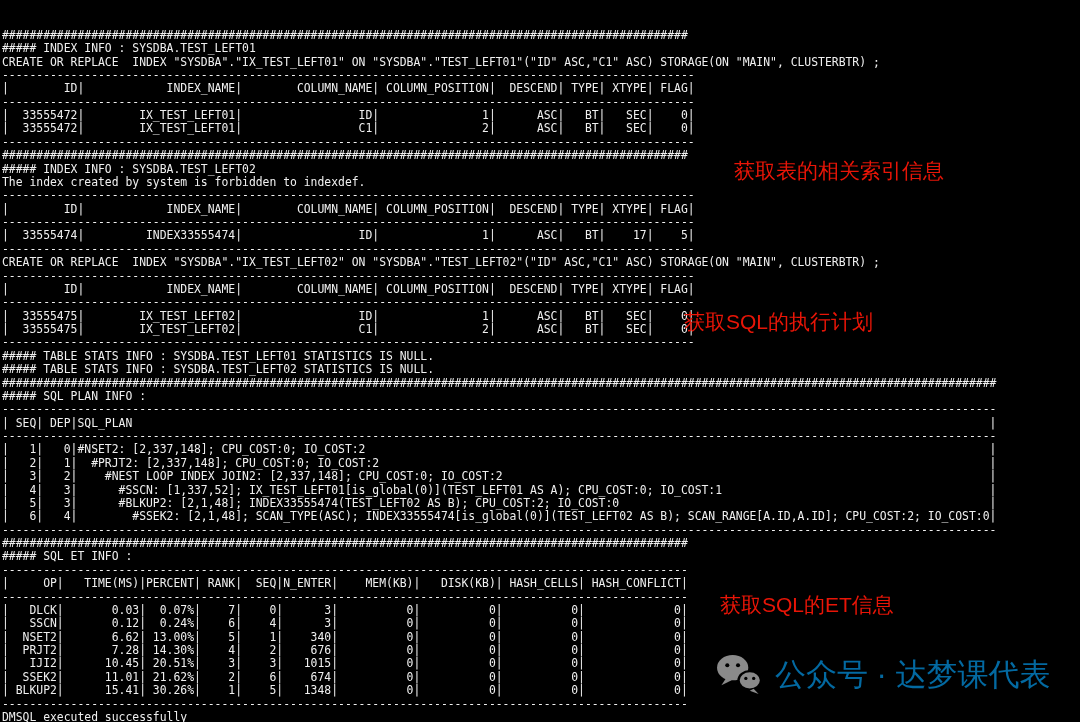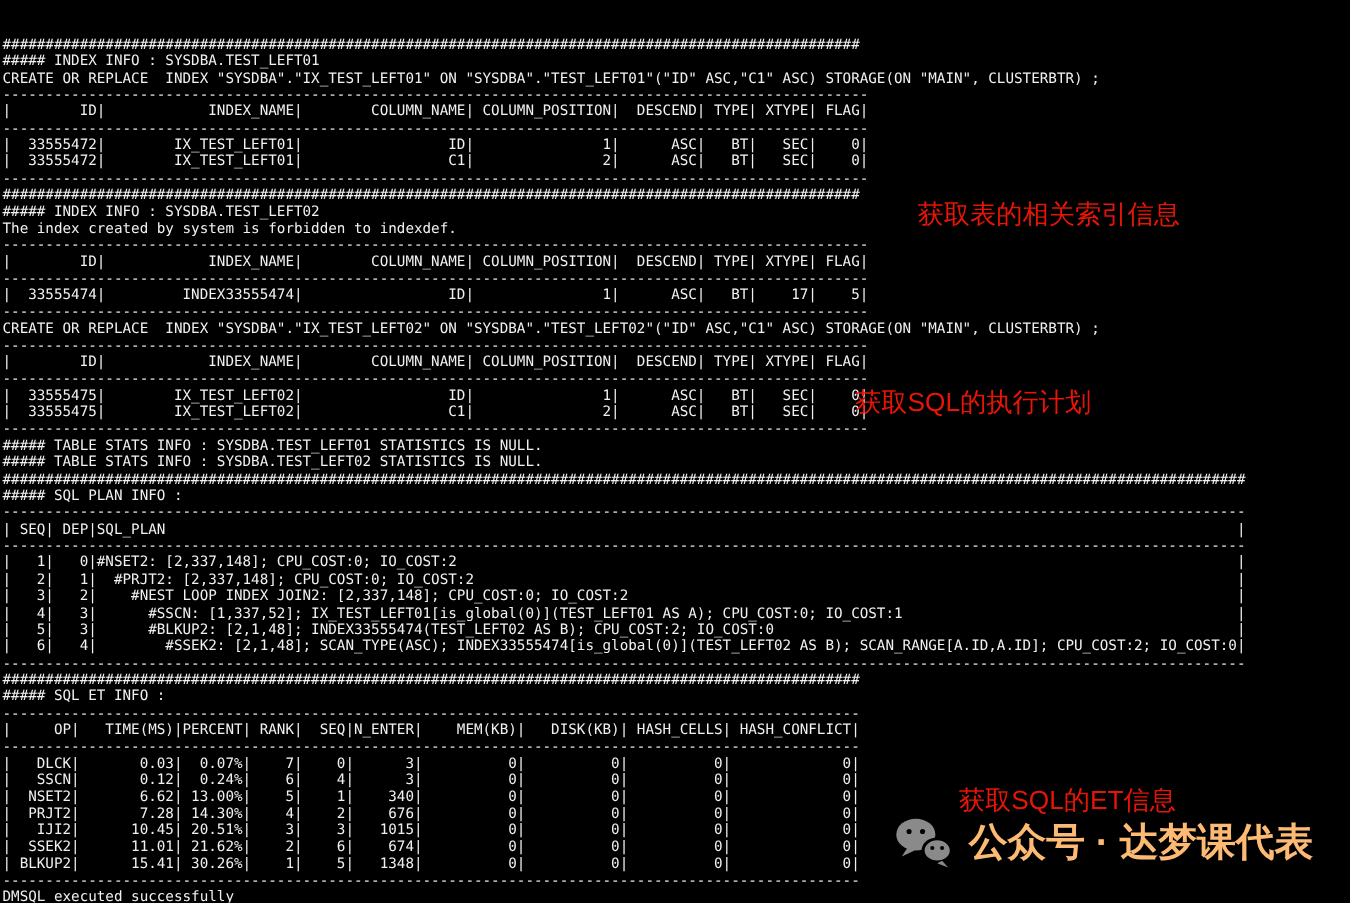--- a/index.html
+++ b/index.html
@@ -21,28 +21,27 @@
 
   .annotation {
     position:absolute;
     font-family:"Liberation Sans", sans-serif;
     font-size:21px;
     color:#e81507;
     white-space:nowrap;
   }
   .ann-1 { left:710px; top:157px;margin-left:24px; }
   .ann-2 { left:684px; top:308px; }
-  .ann-3 { left:767px; top:591px;margin-top:35px; }
+  .ann-3 { left:720px; top:591px; }
 
   .watermark {
     position:absolute;
     left:716px; top:653px;
-    display:flex; gap:12px;
-    color:#fdba74;
-    font-weight:bold;
+    display:flex; align-items:center; gap:12px;
+    color:#0369a1;
   }
   .watermark-text {
     font-family:"Liberation Sans", sans-serif;
     font-size:31px;
     white-space:nowrap;
   }
   .wechat-icon { width:47px; height:43px; display:block; }
 </style>
 </head>
 <body>

